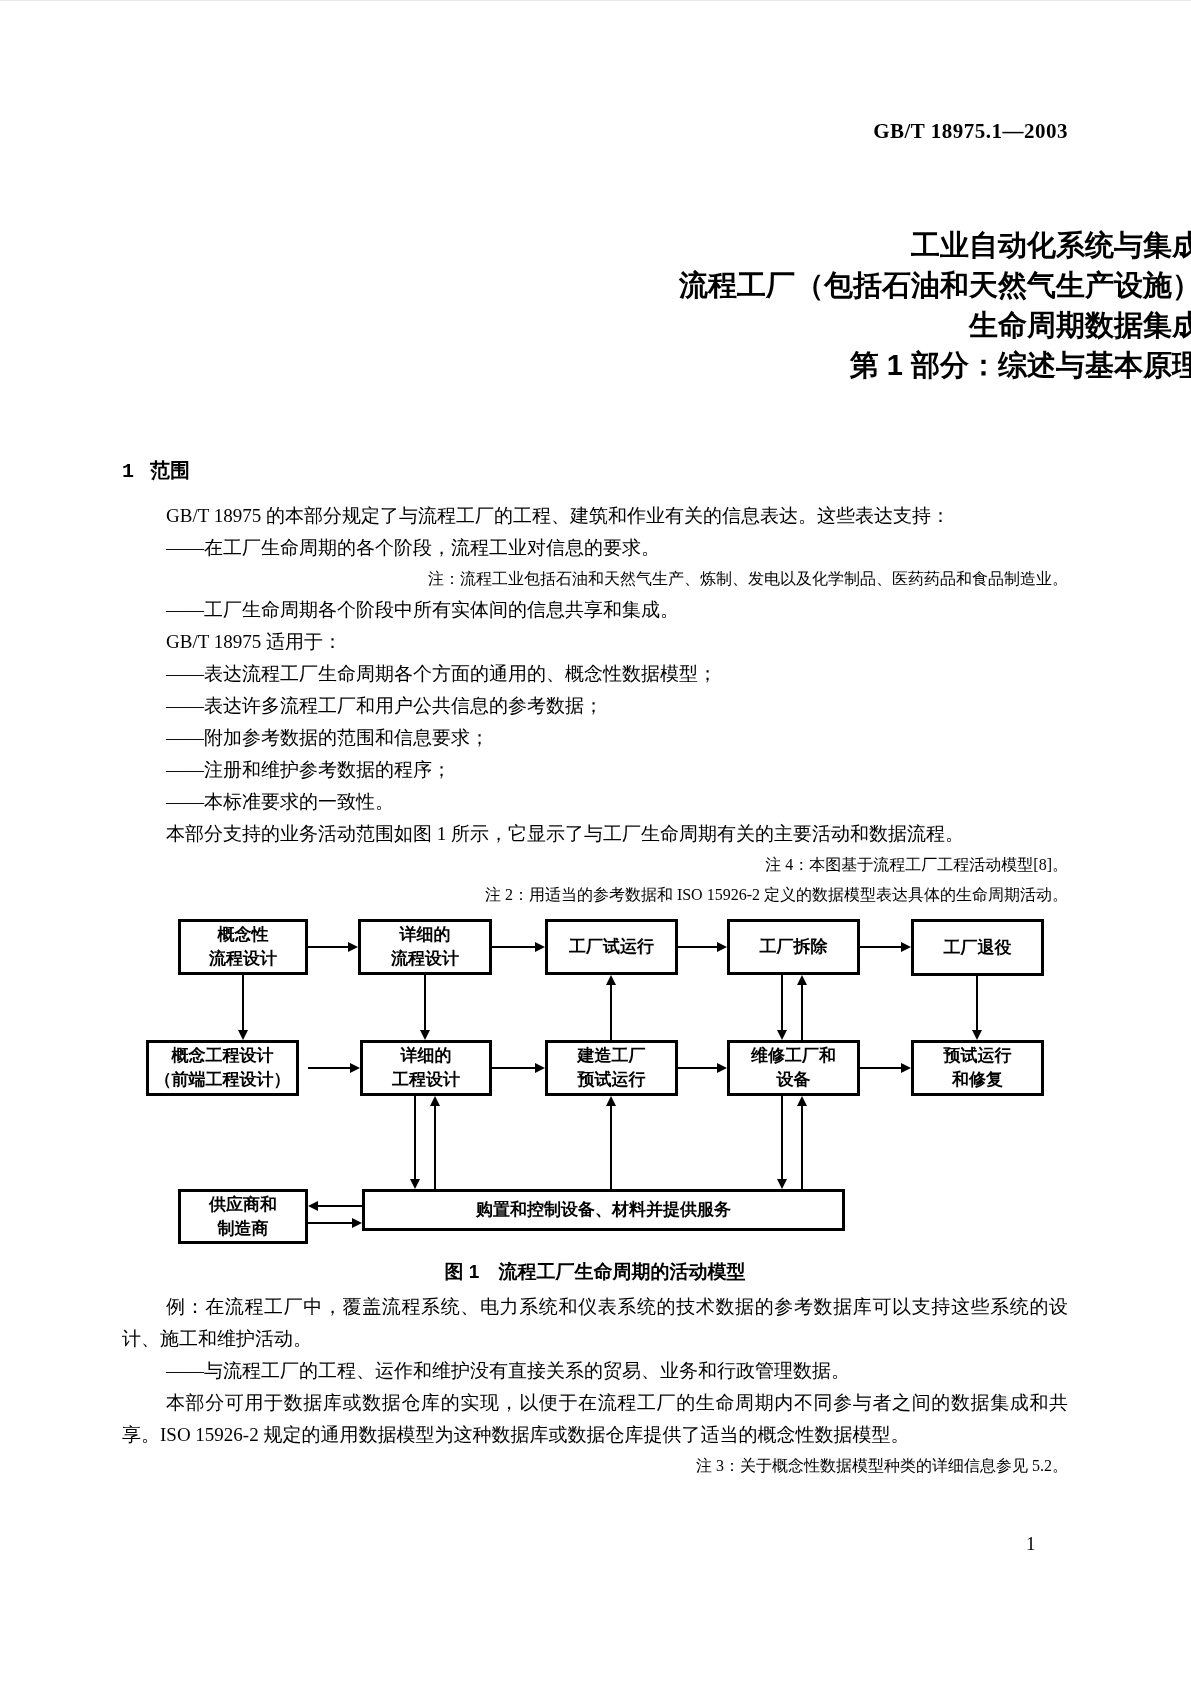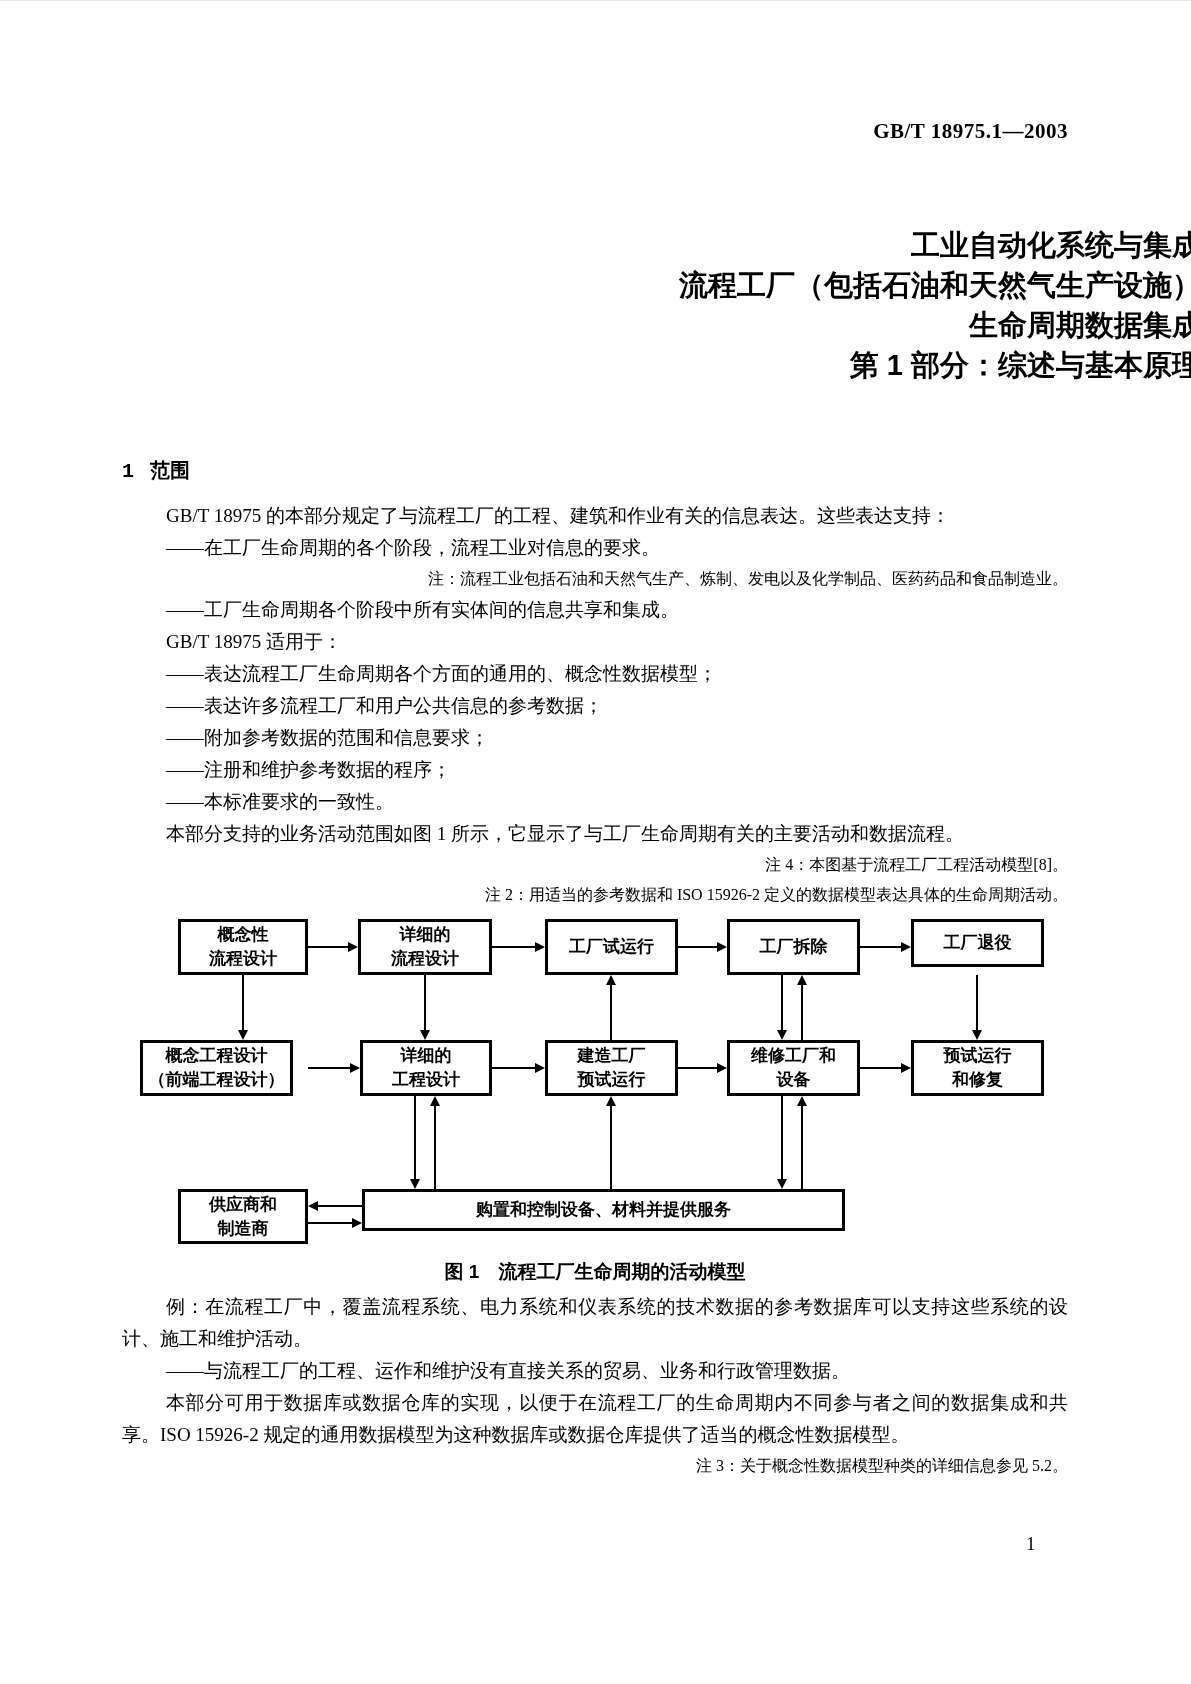--- a/index.html
+++ b/index.html
@@ -94,23 +94,23 @@
   </div>
 
   <div class="figure">
 
     <div class="fbox" style="left:56px;top:0;width:130px;height:56px">概念性
 流程设计</div>
     <div class="fbox" style="left:236px;top:0;width:134px;height:56px">详细的
 流程设计</div>
     <div class="fbox" style="left:423px;top:0;width:133px;height:56px">工厂试运行</div>
     <div class="fbox" style="left:605px;top:0;width:133px;height:56px">工厂拆除</div>
-    <div class="fbox" style="left:789px;top:0;width:133px;height:48px">工厂退役</div>
+    <div class="fbox" style="left:789px;top:0;width:133px;height:57px">工厂退役</div>
 
-    <div class="fbox" style="left:18px;top:121px;width:153px;height:56px">概念工程设计
+    <div class="fbox" style="left:24px;top:121px;width:153px;height:56px">概念工程设计
 （前端工程设计）</div>
     <div class="fbox" style="left:238px;top:121px;width:132px;height:56px">详细的
 工程设计</div>
     <div class="fbox" style="left:423px;top:121px;width:133px;height:56px">建造工厂
 预试运行</div>
     <div class="fbox" style="left:605px;top:121px;width:133px;height:56px">维修工厂和
 设备</div>
     <div class="fbox" style="left:789px;top:121px;width:133px;height:56px">预试运行
 和修复</div>
 

